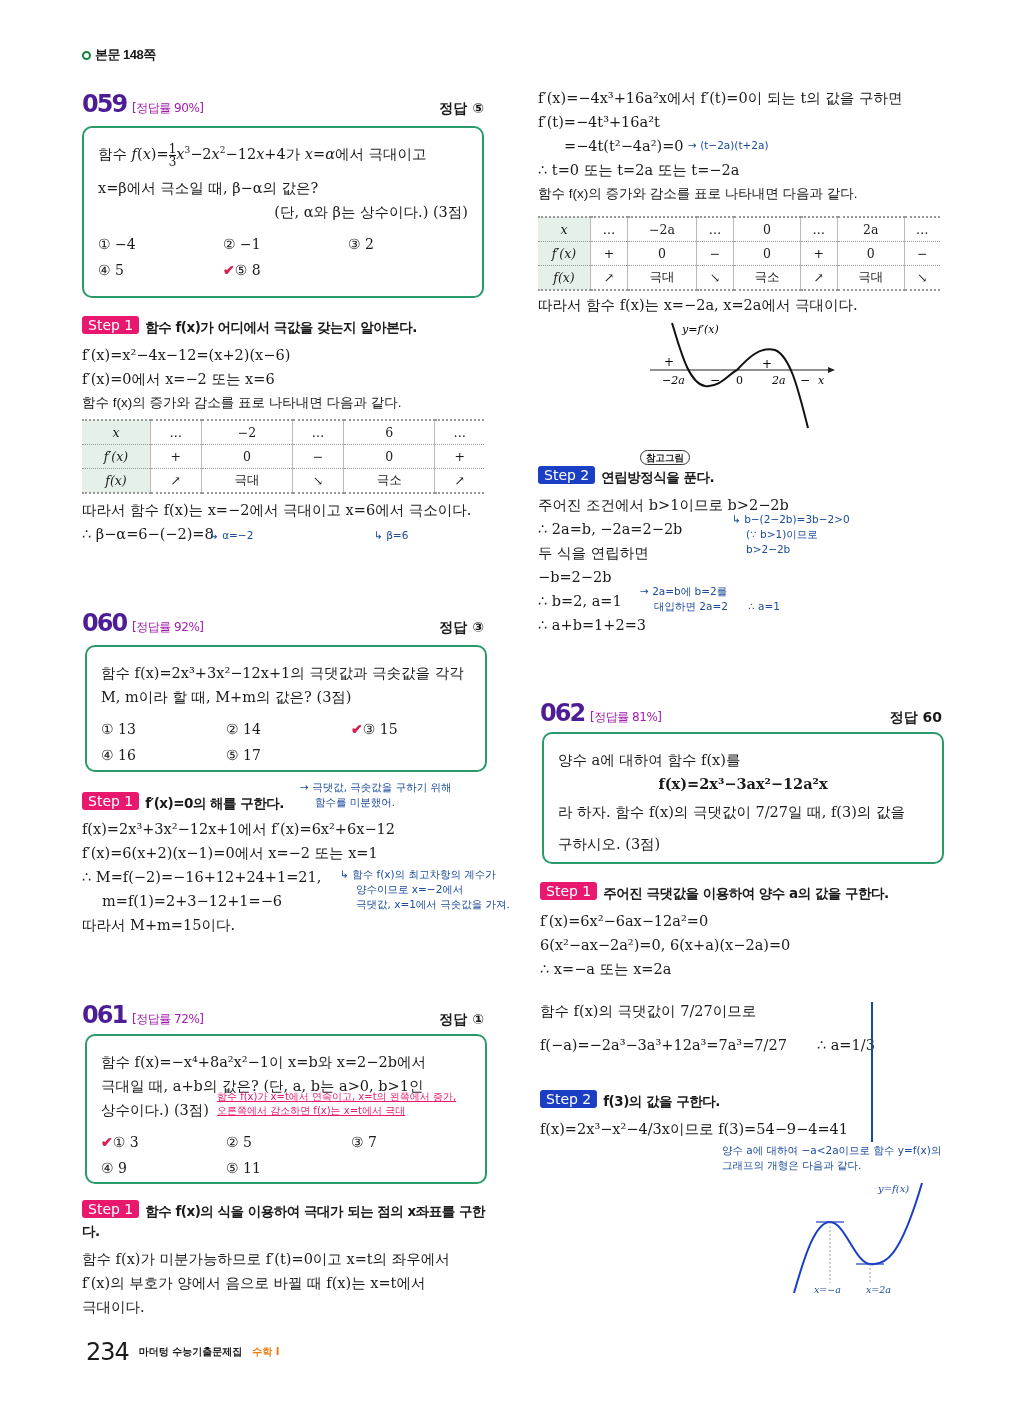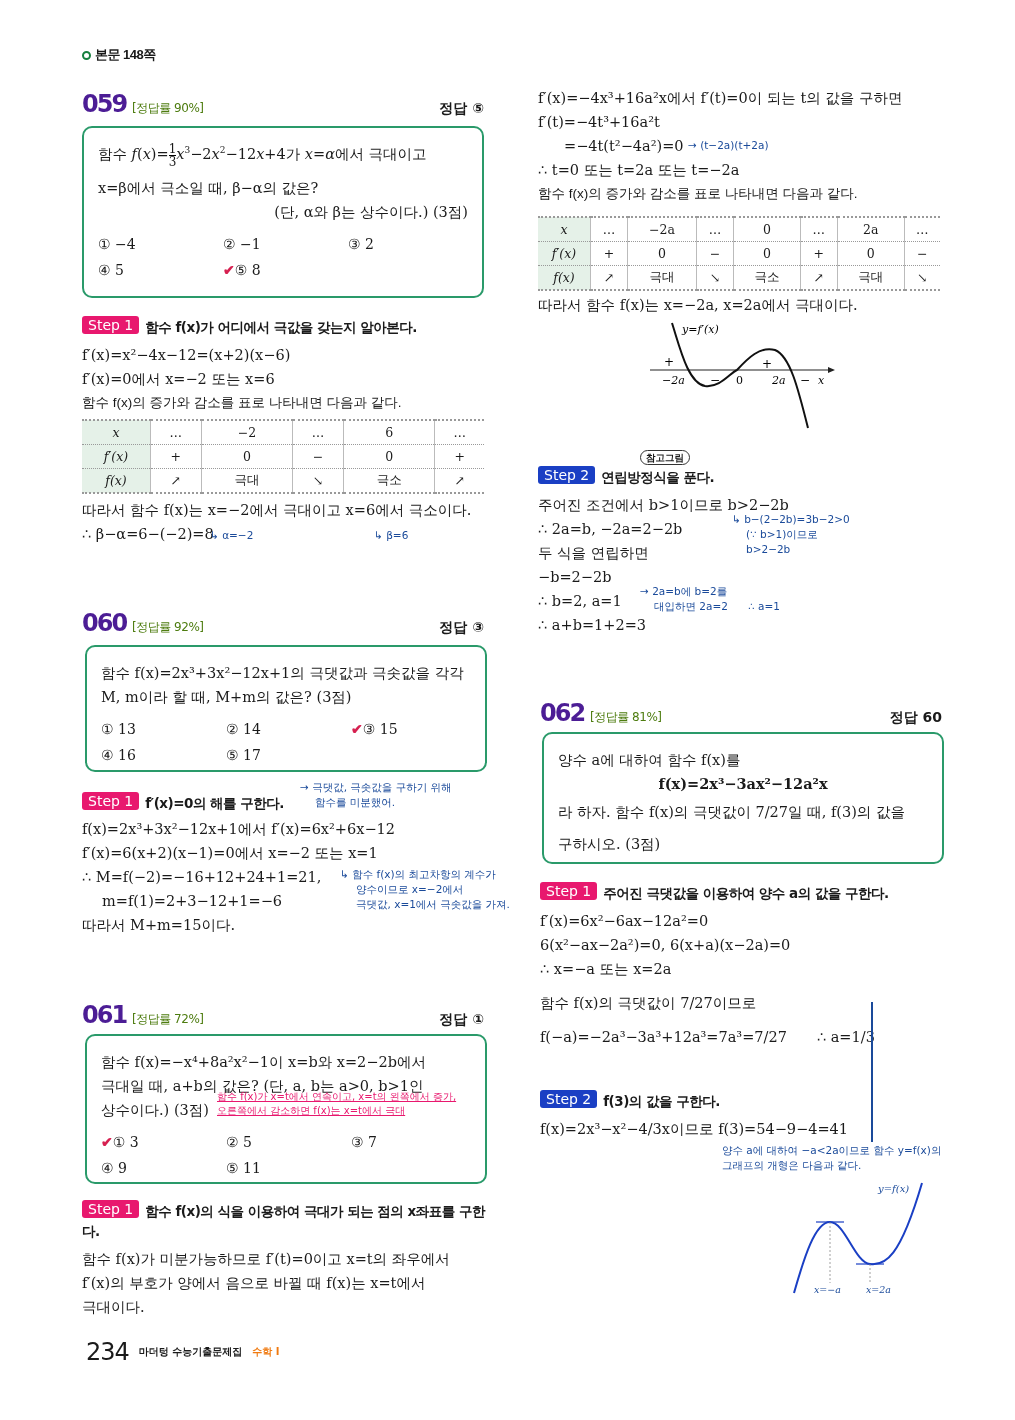--- a/index.html
+++ b/index.html
@@ -8,21 +8,21 @@
     font-family:"DejaVu Serif", serif; color:#1a1a1a;
   }
   .sans { font-family:Liberation Sans, sans-serif;justify-content:space-between; }
   .abs { position:absolute; }
   .i { font-style:italic; }
   sup { font-size:9px; vertical-align:6px; line-height:0; }
   .ref { left:82px; top:46px; font-size:13px; font-weight:bold; letter-spacing:-0.5px; display:flex; align-items:center; gap:4px; }
   .ref .dot { width:9px; height:9px; border:2.5px solid #17803f; border-radius:50%; box-sizing:border-box; }
   .qhead { display:flex; align-items:flex-end; width:402px; justify-content:space-between; }
   .qnum { font-family:"DejaVu Sans", sans-serif; font-weight:bold; font-size:24px; color:#4c1d95; letter-spacing:-2px; line-height:32px; }
-  .rate { font-family:"DejaVu Sans", sans-serif; font-size:12px; color:#4d7c0f; margin-left:6px; margin-bottom:3px; letter-spacing:-0.5px; }
+  .rate { font-family:"DejaVu Sans", sans-serif; font-size:12px; color:#a21caf; margin-left:6px; margin-bottom:3px; letter-spacing:-0.5px; }
   .ans { font-family:"DejaVu Sans", sans-serif; font-weight:bold; font-size:14px; margin-bottom:2px; }
   .box { border:2px solid #2a9a6a; border-radius:10px; box-sizing:border-box; padding:14px 14px; font-size:14.5px; line-height:24px; }
   .choices { display:grid; grid-template-columns:125px 125px 125px; row-gap:2px; margin-top:8px; font-size:14px; }
   .chk { color:#d62050; font-weight:bold; }
   .step { display:inline-block; font-family:"DejaVu Sans", sans-serif; font-size:14px; color:#fff; border-radius:3px; padding:1px 6px; margin-right:6px; vertical-align:2px; }
   .step.pink { background:#e8186e; }
   .step.blue { background:#1a3fc4; }
   .steptitle { font-family:"DejaVu Sans", sans-serif; font-weight:bold; font-size:13.5px; letter-spacing:-0.5px; }
   .line { font-size:14.5px; line-height:24px; white-space:nowrap; }
   .note { font-family:"DejaVu Sans", sans-serif; font-size:10.5px; color:#1a4a9a; line-height:15px; }
@@ -287,21 +287,21 @@
   <div class="line" style="text-align:center;font-weight:bold;">f(x)=2x³−3ax²−12a²x</div>
   <div class="line" style="margin-top:4px;">라 하자. 함수 f(x)의 극댓값이 7/27일 때, f(3)의 값을</div>
   <div class="line" style="margin-top:8px;">구하시오. (3점)</div>
 </div>
 
 <div class="abs" style="left:540px; top:882px; width:420px;">
   <div style="margin-bottom:6px;"><span class="step pink">Step 1</span><span class="steptitle">주어진 극댓값을 이용하여 양수 a의 값을 구한다.</span></div>
   <div class="line">f′(x)=6x²−6ax−12a²=0</div>
   <div class="line">6(x²−ax−2a²)=0, 6(x+a)(x−2a)=0</div>
   <div class="line">∴ x=−a 또는 x=2a</div>
-  <div class="line" style="margin-top:10px;">함수 f(x)의 극댓값이 7/27이므로</div>
+  <div class="line" style="margin-top:18px;">함수 f(x)의 극댓값이 7/27이므로</div>
   <div class="line" style="margin-top:10px;"><span>f(−a)=−2a³−3a³+12a³=7a³=7/27</span><span style="margin-left:30px;">∴ a=1/3</span></div>
 </div>
 <div class="abs" style="left:871px; top:1002px; width:1.5px; height:140px; background:#1a4a9a;"></div>
 
 <div class="abs" style="left:540px; top:1090px; width:420px;">
   <div style="margin-bottom:6px;"><span class="step blue">Step 2</span><span class="steptitle">f(3)의 값을 구한다.</span></div>
   <div class="line">f(x)=2x³−x²−4/3x이므로 f(3)=54−9−4=41</div>
 </div>
 <div class="abs note" style="left:722px; top:1143px;">
   <div>양수 a에 대하여 −a&lt;2a이므로 함수 y=f(x)의</div>

